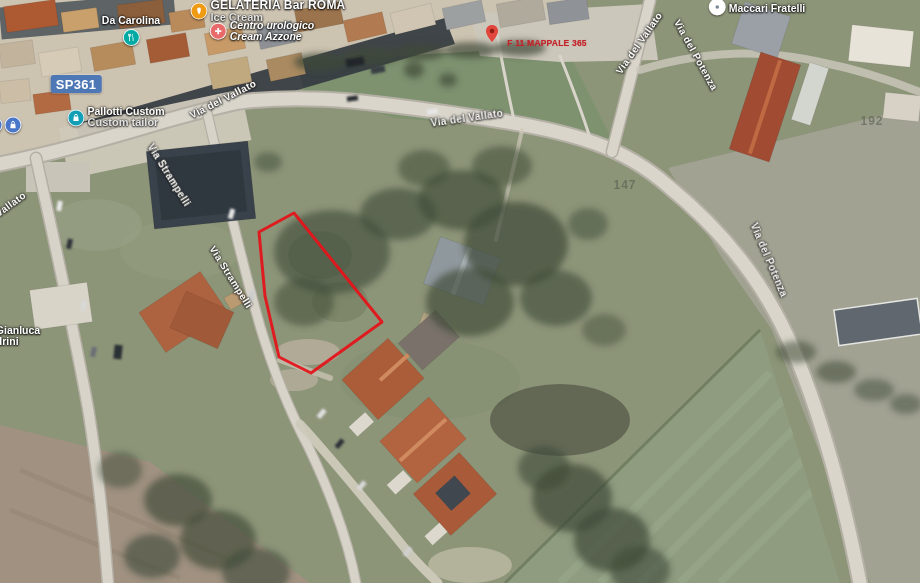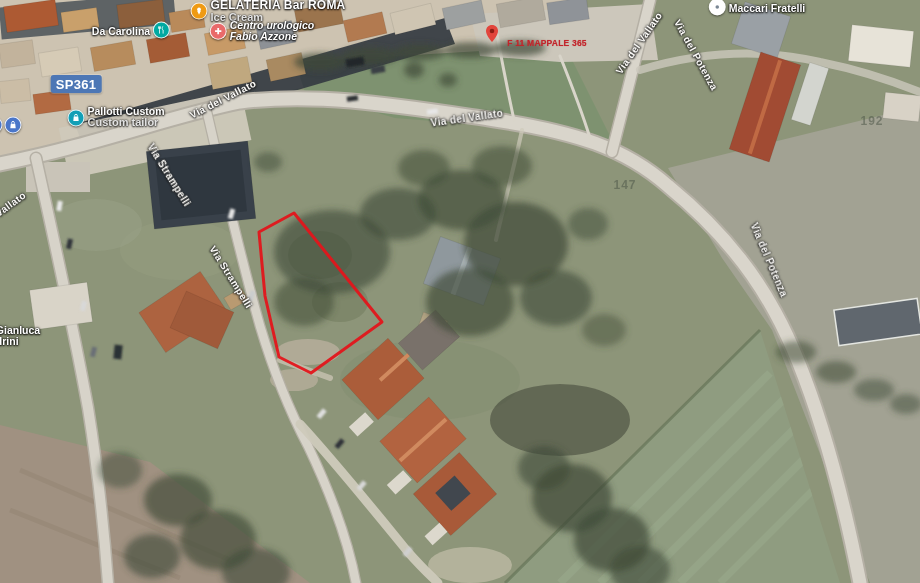--- a/index.html
+++ b/index.html
@@ -225,21 +225,21 @@
         <svg width="9" height="9" viewBox="0 0 10 10">
           <path d="M2.5 3.5h5l.5 5h-6z" fill="#fff"></path>
           <path d="M3.5 3.5v-1a1.5 1.5 0 0 1 3 0v1" fill="none" stroke="#fff" stroke-width="1"></path>
         </svg>
       </span>
   </div>
   <div class="lbl" style="left:-6px;top:125px;">
     <span class="picon" style="background:#4a76c9;"></span>
   </div>
 
-  <div class="lbl poi" style="left:131px;top:30px;">
+  <div class="lbl poi" style="left:131px;top:30px;flex-direction:column;">
     <span class="poi-name">Da Carolina</span>
     <span class="picon" style="background:#00a9a2;">
       <svg width="9" height="9" viewBox="0 0 10 10">
           <path d="M3 1v3.2M2 1v2a1 1 0 0 0 2 0V1M3 4.5V9" stroke="#fff" stroke-width="0.9" fill="none"></path>
           <path d="M7 1c-.8 0-1 1.5-1 2.5S6.6 5 7 5v4" stroke="#fff" stroke-width="0.9" fill="none"></path>
         </svg>
     </span>
   </div>
 
   <div class="lbl poi big" style="left:268px;top:11px;">
@@ -256,21 +256,21 @@
   </div>
 
   <div class="lbl poi" style="left:262px;top:31px;font-style:italic;">
     <span class="picon" style="background:#e96a6a;">
       <svg width="9" height="9" viewBox="0 0 10 10">
           <path d="M4 1.5h2V4h2.5v2H6v2.5H4V6H1.5V4H4z" fill="#fff"></path>
         </svg>
     </span>
     <span class="poi-col">
       <span class="poi-name">Centro urologico</span>
-      <span class="poi-name">Fabio Azzone</span>
+      <span class="poi-name">Cream Azzone</span>
     </span>
   </div>
 
 
   <div class="lbl poi" style="left:116px;top:118px;">
     <span class="picon" style="background:#129fb6;">
       <svg width="9" height="9" viewBox="0 0 10 10">
           <path d="M2.5 3.5h5l.5 5h-6z" fill="#fff"></path>
           <path d="M3.5 3.5v-1a1.5 1.5 0 0 1 3 0v1" fill="none" stroke="#fff" stroke-width="1"></path>
         </svg>

